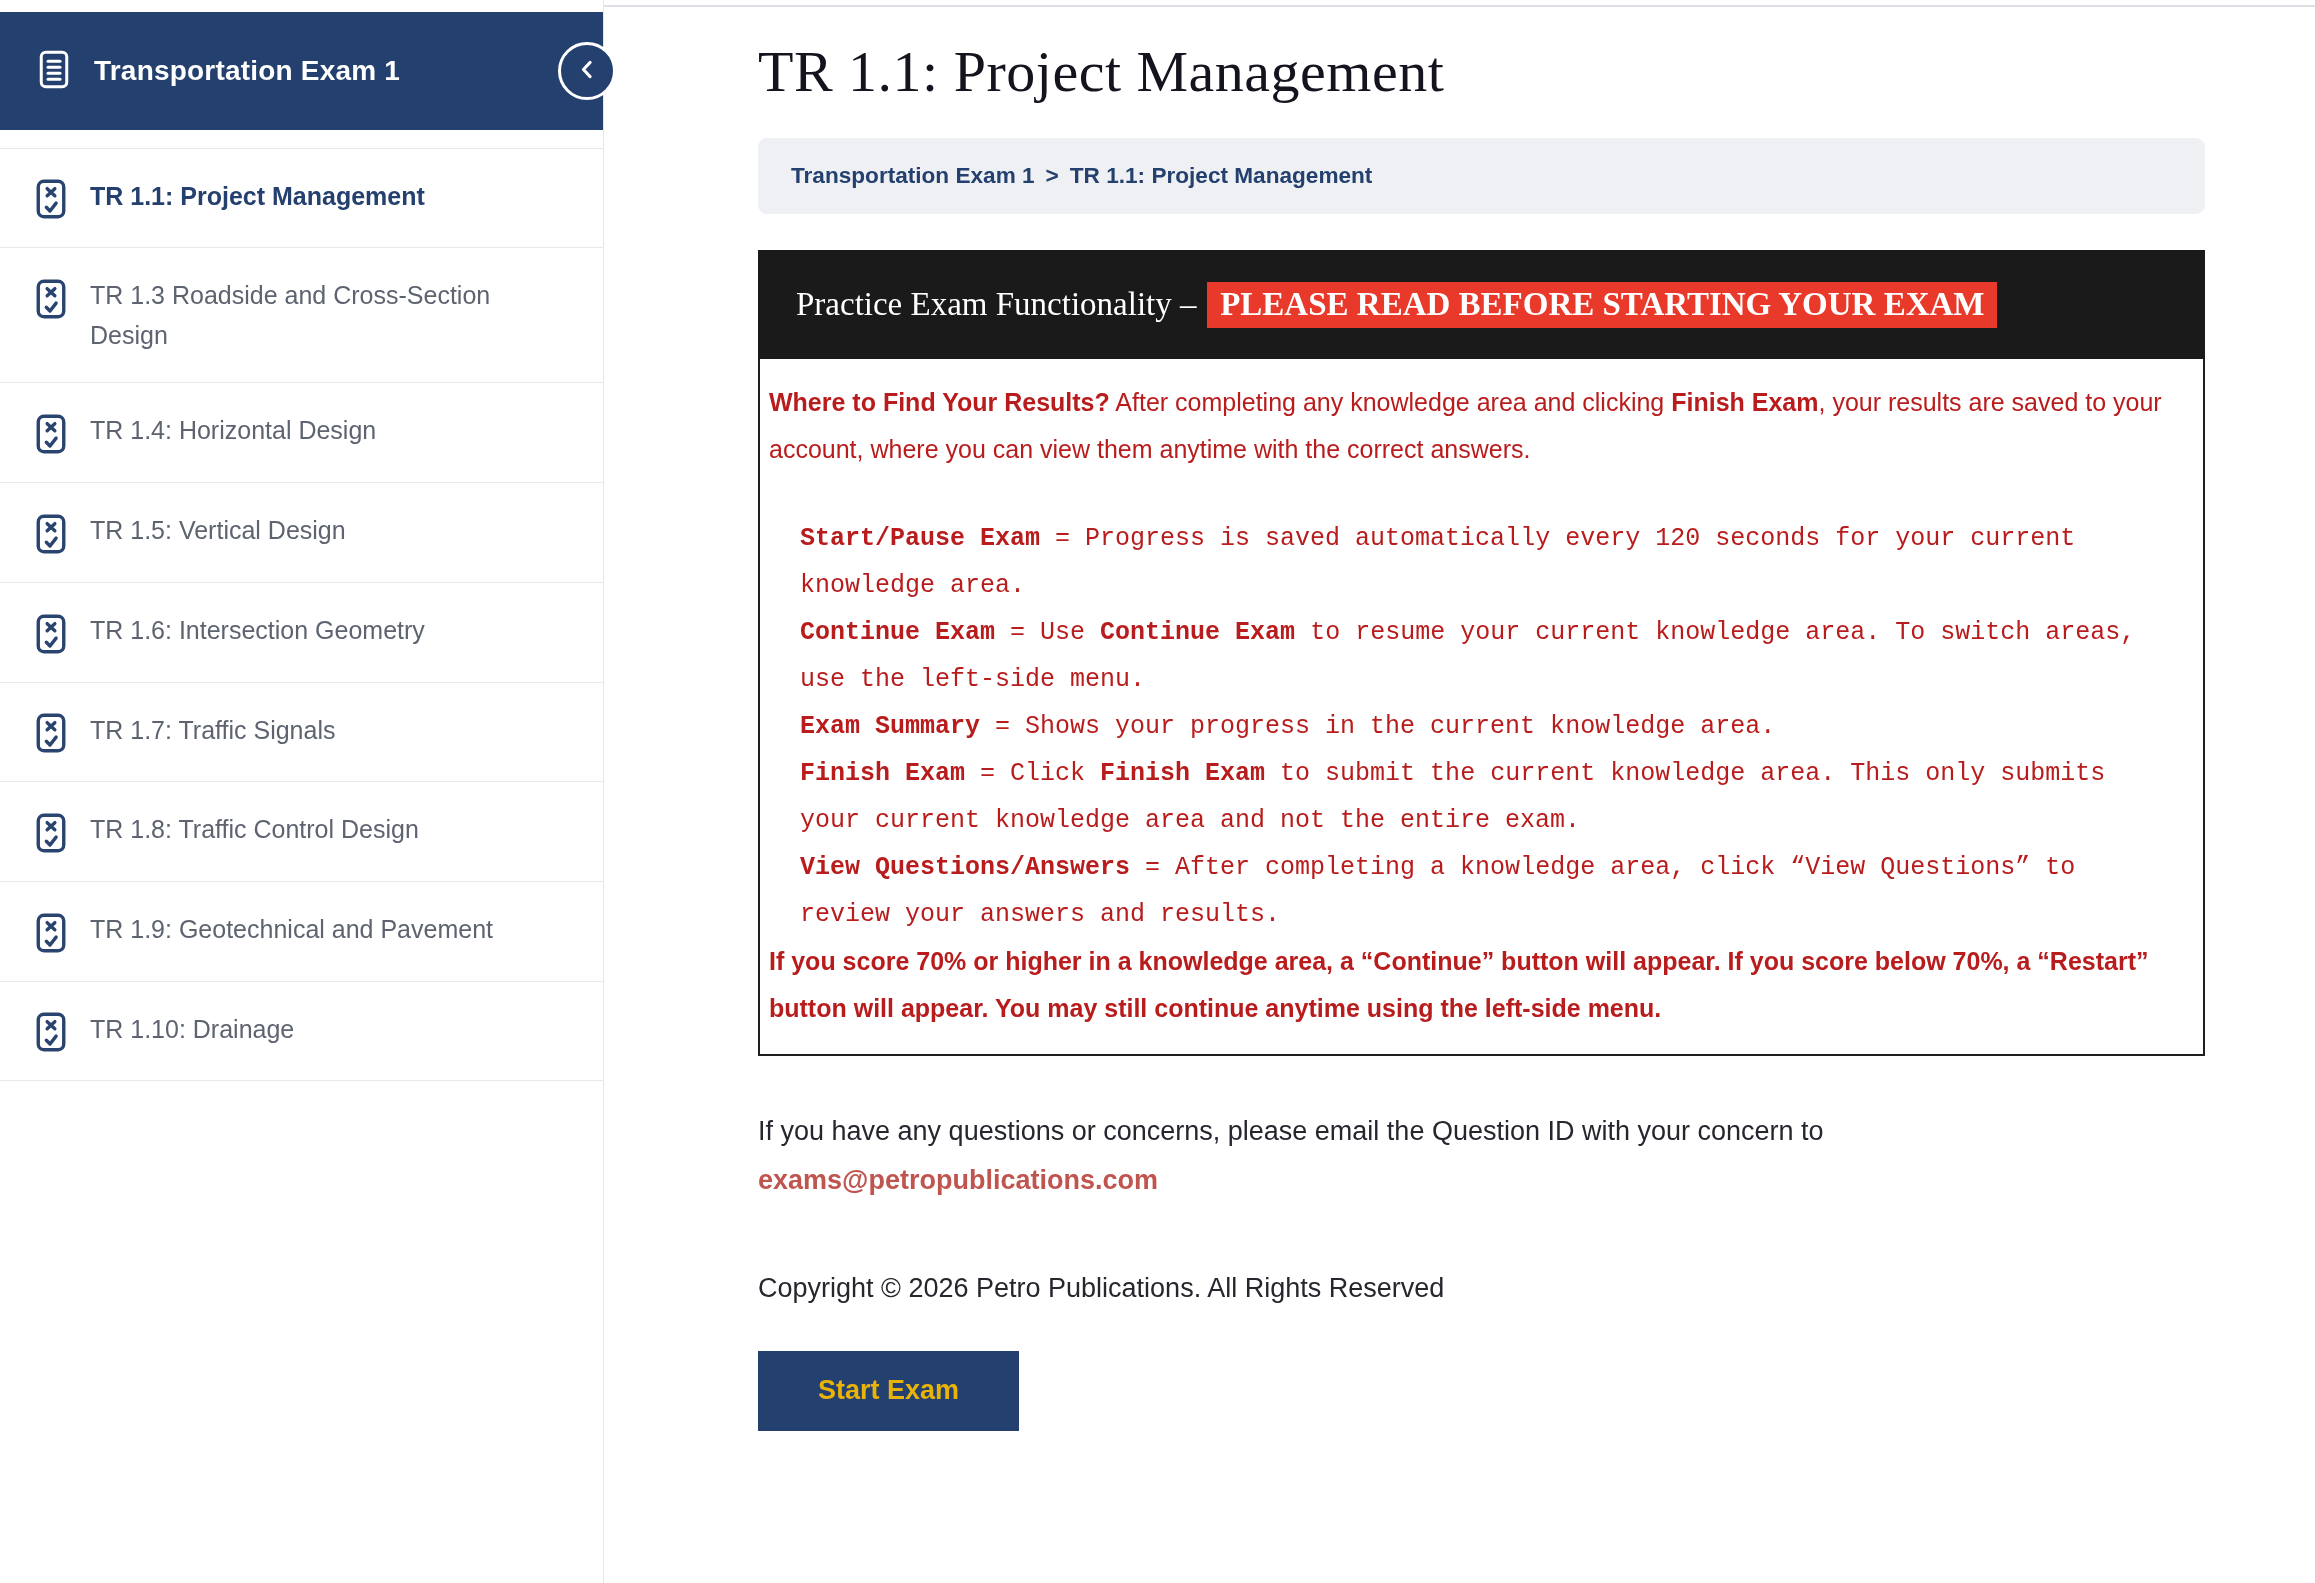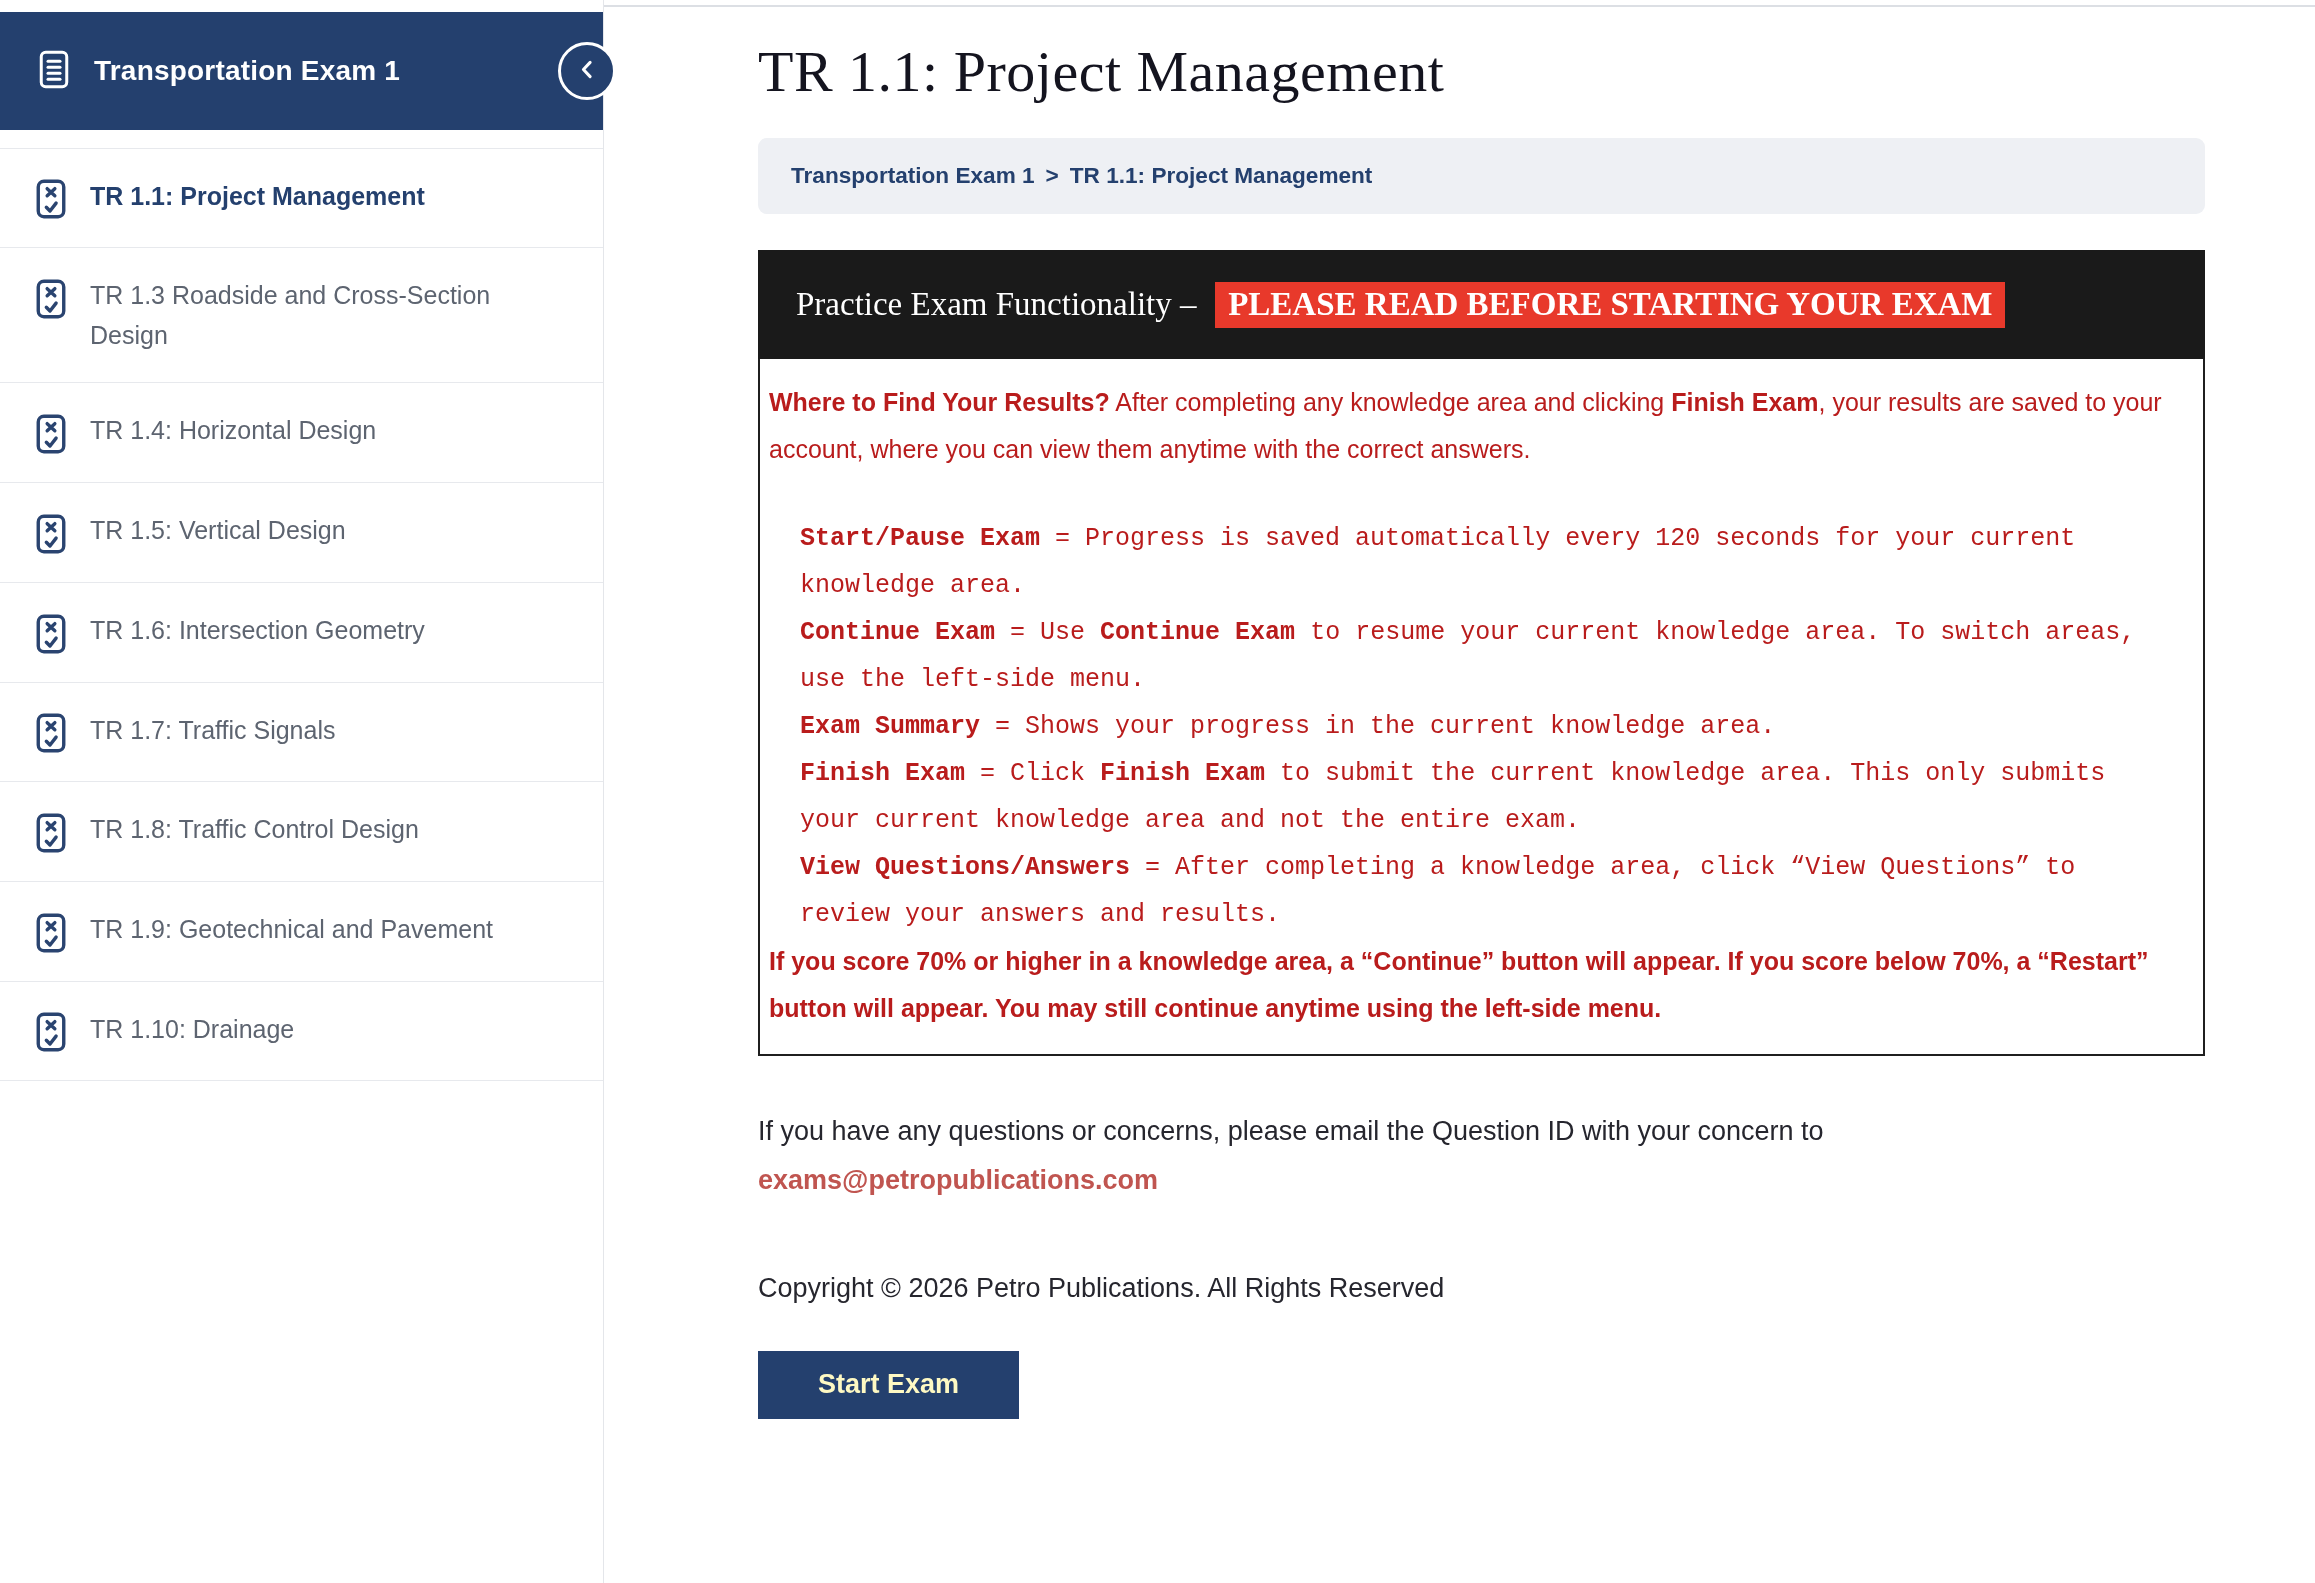--- a/index.html
+++ b/index.html
@@ -52,42 +52,42 @@
   }
   .breadcrumb a { color:#24406e; text-decoration:none; cursor:pointer; }
 
   .notice-header {
     margin-top:36px; height:109px; background:#1a1a1a; color:#ffffff;
     display:flex; align-items:center; padding:16px 38px;
     font-family:"Liberation Serif", serif; font-size:33px;
   }
   .notice-highlight {
     background:#e8392b; color:#ffffff; font-weight:600;
-    padding:4.5px 12.7px; margin-left:19px; white-space:nowrap;
+    padding:4.5px 12.7px; margin-left:11px; white-space:nowrap;
   }
   .instructions-box {
     border:2.7px solid #1f1f1f; border-top:none;
     padding:14.5px 23.5px 22px 9px;
     font-size:25px; line-height:47px; color:#b91c1c;
   }
   .instructions-box p { margin:0; }
   .intro { margin-top:5.4px !important; }
   .defs { margin-top:42px; padding-left:31px;font-family:Liberation Mono, monospace; }
   .score-note { margin-top:42px; font-weight:700; }
   strong { font-weight:700; }
 
   .contact { margin-top:52px; font-size:27px; line-height:47px; }
   .contact .email {
     display:inline-block; margin-top:1.8px;
     color:#c05550; font-weight:700; text-decoration:none; cursor:pointer;
   }
   .copyright { margin-top:69px; font-size:27px; color:#26262e; }
   .start-btn {
-    margin-top:47px; width:261px; height:68px;
-    background:#24406e; color:#fef9c3; border:none; cursor:pointer;
+    margin-top:47px; width:261px; height:80px;
+    background:#24406e; color:#eab308; border:none; cursor:pointer;
     font-family:"Liberation Sans", sans-serif;
     font-size:27px; font-weight:700;
     display:flex; align-items:center; justify-content:center;
   }
 </style>
 </head>
 <body>
 
 <div class="top-line"></div>
 

